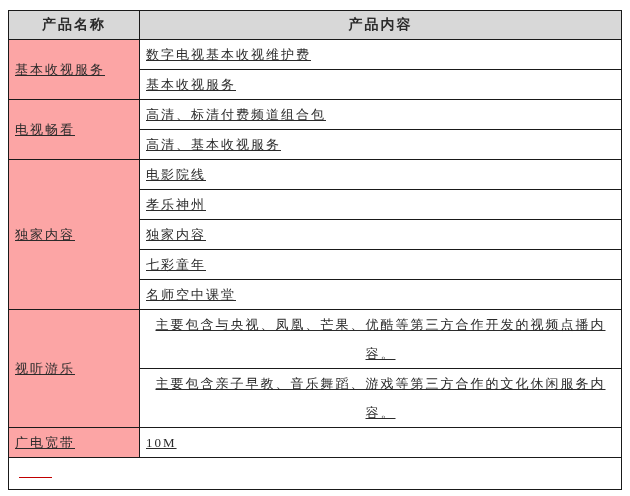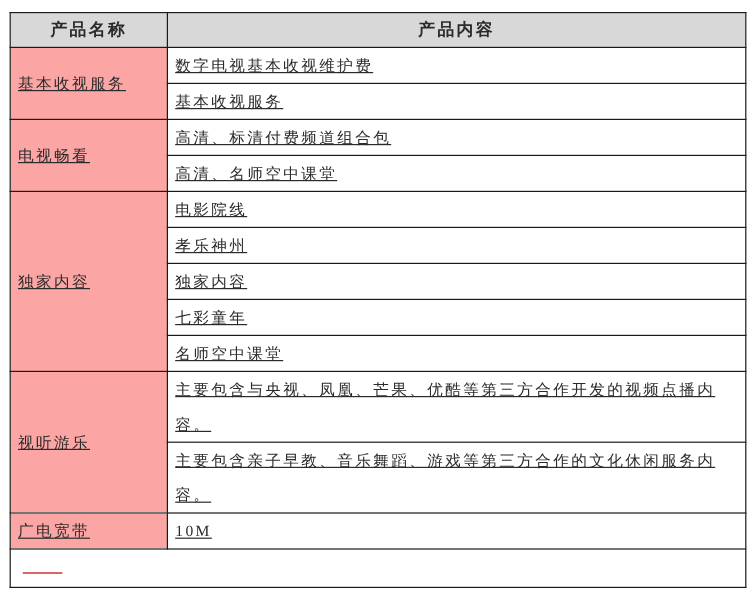--- a/index.html
+++ b/index.html
@@ -42,20 +42,21 @@
     letter-spacing: 2px;
     padding: 0 6px;
     text-align: left;
     text-decoration: underline;
   }
   tr.row-single td { height: 29px; }
   tr.row-tall td.item-long {
     height: 58px;
     line-height: 29px;
     vertical-align: middle;
+    text-align: center;
   }
   td.group-cell { background: #fca5a5; }
   tr.footer-row td { height: 31px; }
   .blank-underline {
     display: inline-block;
     width: 33px;
     height: 11px;
     margin-left: 4px;
     border-bottom: 1px solid #c00000;
     vertical-align: baseline;
@@ -84,21 +85,21 @@
       </tr>
       <tr class="row-single">
         <td class="item-cell">基本收视服务</td>
       </tr>
 
       <tr class="row-single">
         <td class="group-cell" rowspan="2">电视畅看</td>
         <td class="item-cell">高清、标清付费频道组合包</td>
       </tr>
       <tr class="row-single">
-        <td class="item-cell">高清、名师空中课堂</td>
+        <td class="item-cell">高清、基本收视服务</td>
       </tr>
 
       <tr class="row-single">
         <td class="group-cell" rowspan="5">独家内容</td>
         <td class="item-cell">电影院线</td>
       </tr>
       <tr class="row-single">
         <td class="item-cell">孝乐神州</td>
       </tr>
       <tr class="row-single">

